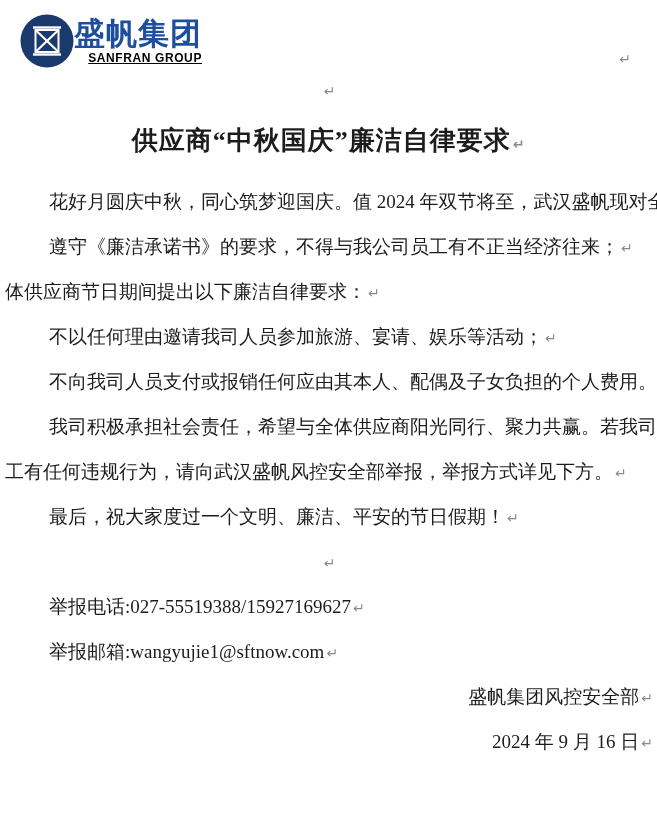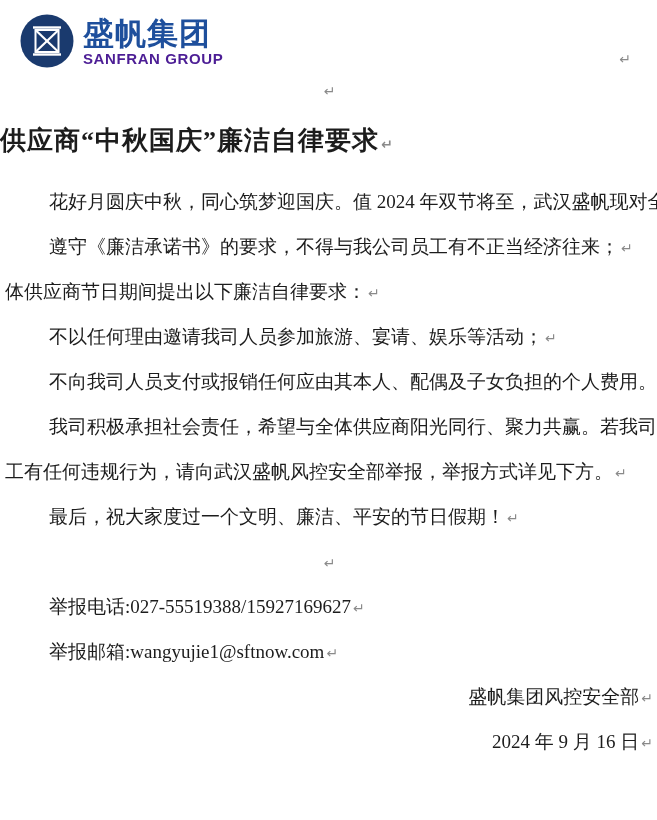--- a/index.html
+++ b/index.html
@@ -9,47 +9,47 @@
     background:#ffffff;
     overflow:hidden;
     font-family:"Liberation Serif","DejaVu Serif",serif;
     color:#1c1c1c;
   }
   
   .logo-row{
     display:flex;align-items:flex-end;
     padding:14px 26px 0 20px;height:54px;
   }
-  .logo-group{display:flex;align-items:center;gap:9px;}
+  .logo-group{display:flex;align-items:center;text-align:right;}
   .emblem{width:54px;height:54px;flex:0 0 auto;}
   .brand-text{
     display:flex;flex-direction:column;justify-content:center;
     font-family:"Liberation Sans","DejaVu Sans",sans-serif;
   }
   .brand-cjk{
     font-size:31px;font-weight:bold;color:#1e4f9c;
     line-height:34px;letter-spacing:1px;white-space:nowrap;
   }
   .brand-latin{
-    font-size:15px;font-weight:bold;color:#4c1d95;
-    letter-spacing:0.6px;line-height:15px;white-space:nowrap;
+    font-size:12px;font-weight:bold;color:#000000;
+    letter-spacing:0.6px;line-height:15px;white-space:nowrap;text-decoration:underline;
   }
   
   .pmark{
     color:#8a8a8a;font-size:14px;line-height:1;
     font-family:"DejaVu Sans","Liberation Sans",sans-serif;
     margin-left:2px;vertical-align:baseline;
   }
   .logo-row .pmark{margin-left:auto;padding-bottom:2px;}
   .mark-center-row{
     margin-top:10px;height:26px;line-height:26px;text-align:center;
   }
   
   .title-row{
-    margin:20px 0 0 0;
+    margin:20px 0 0 0;text-align:center;
     font-size:26px;font-weight:bold;line-height:34px;
     letter-spacing:1px;white-space:nowrap;
   }
   
   .doc-body{margin-top:21px;font-size:19px;}
   .line{
     height:45px;line-height:45px;
     padding-left:5px;padding-right:4px;
     white-space:nowrap;
   }

